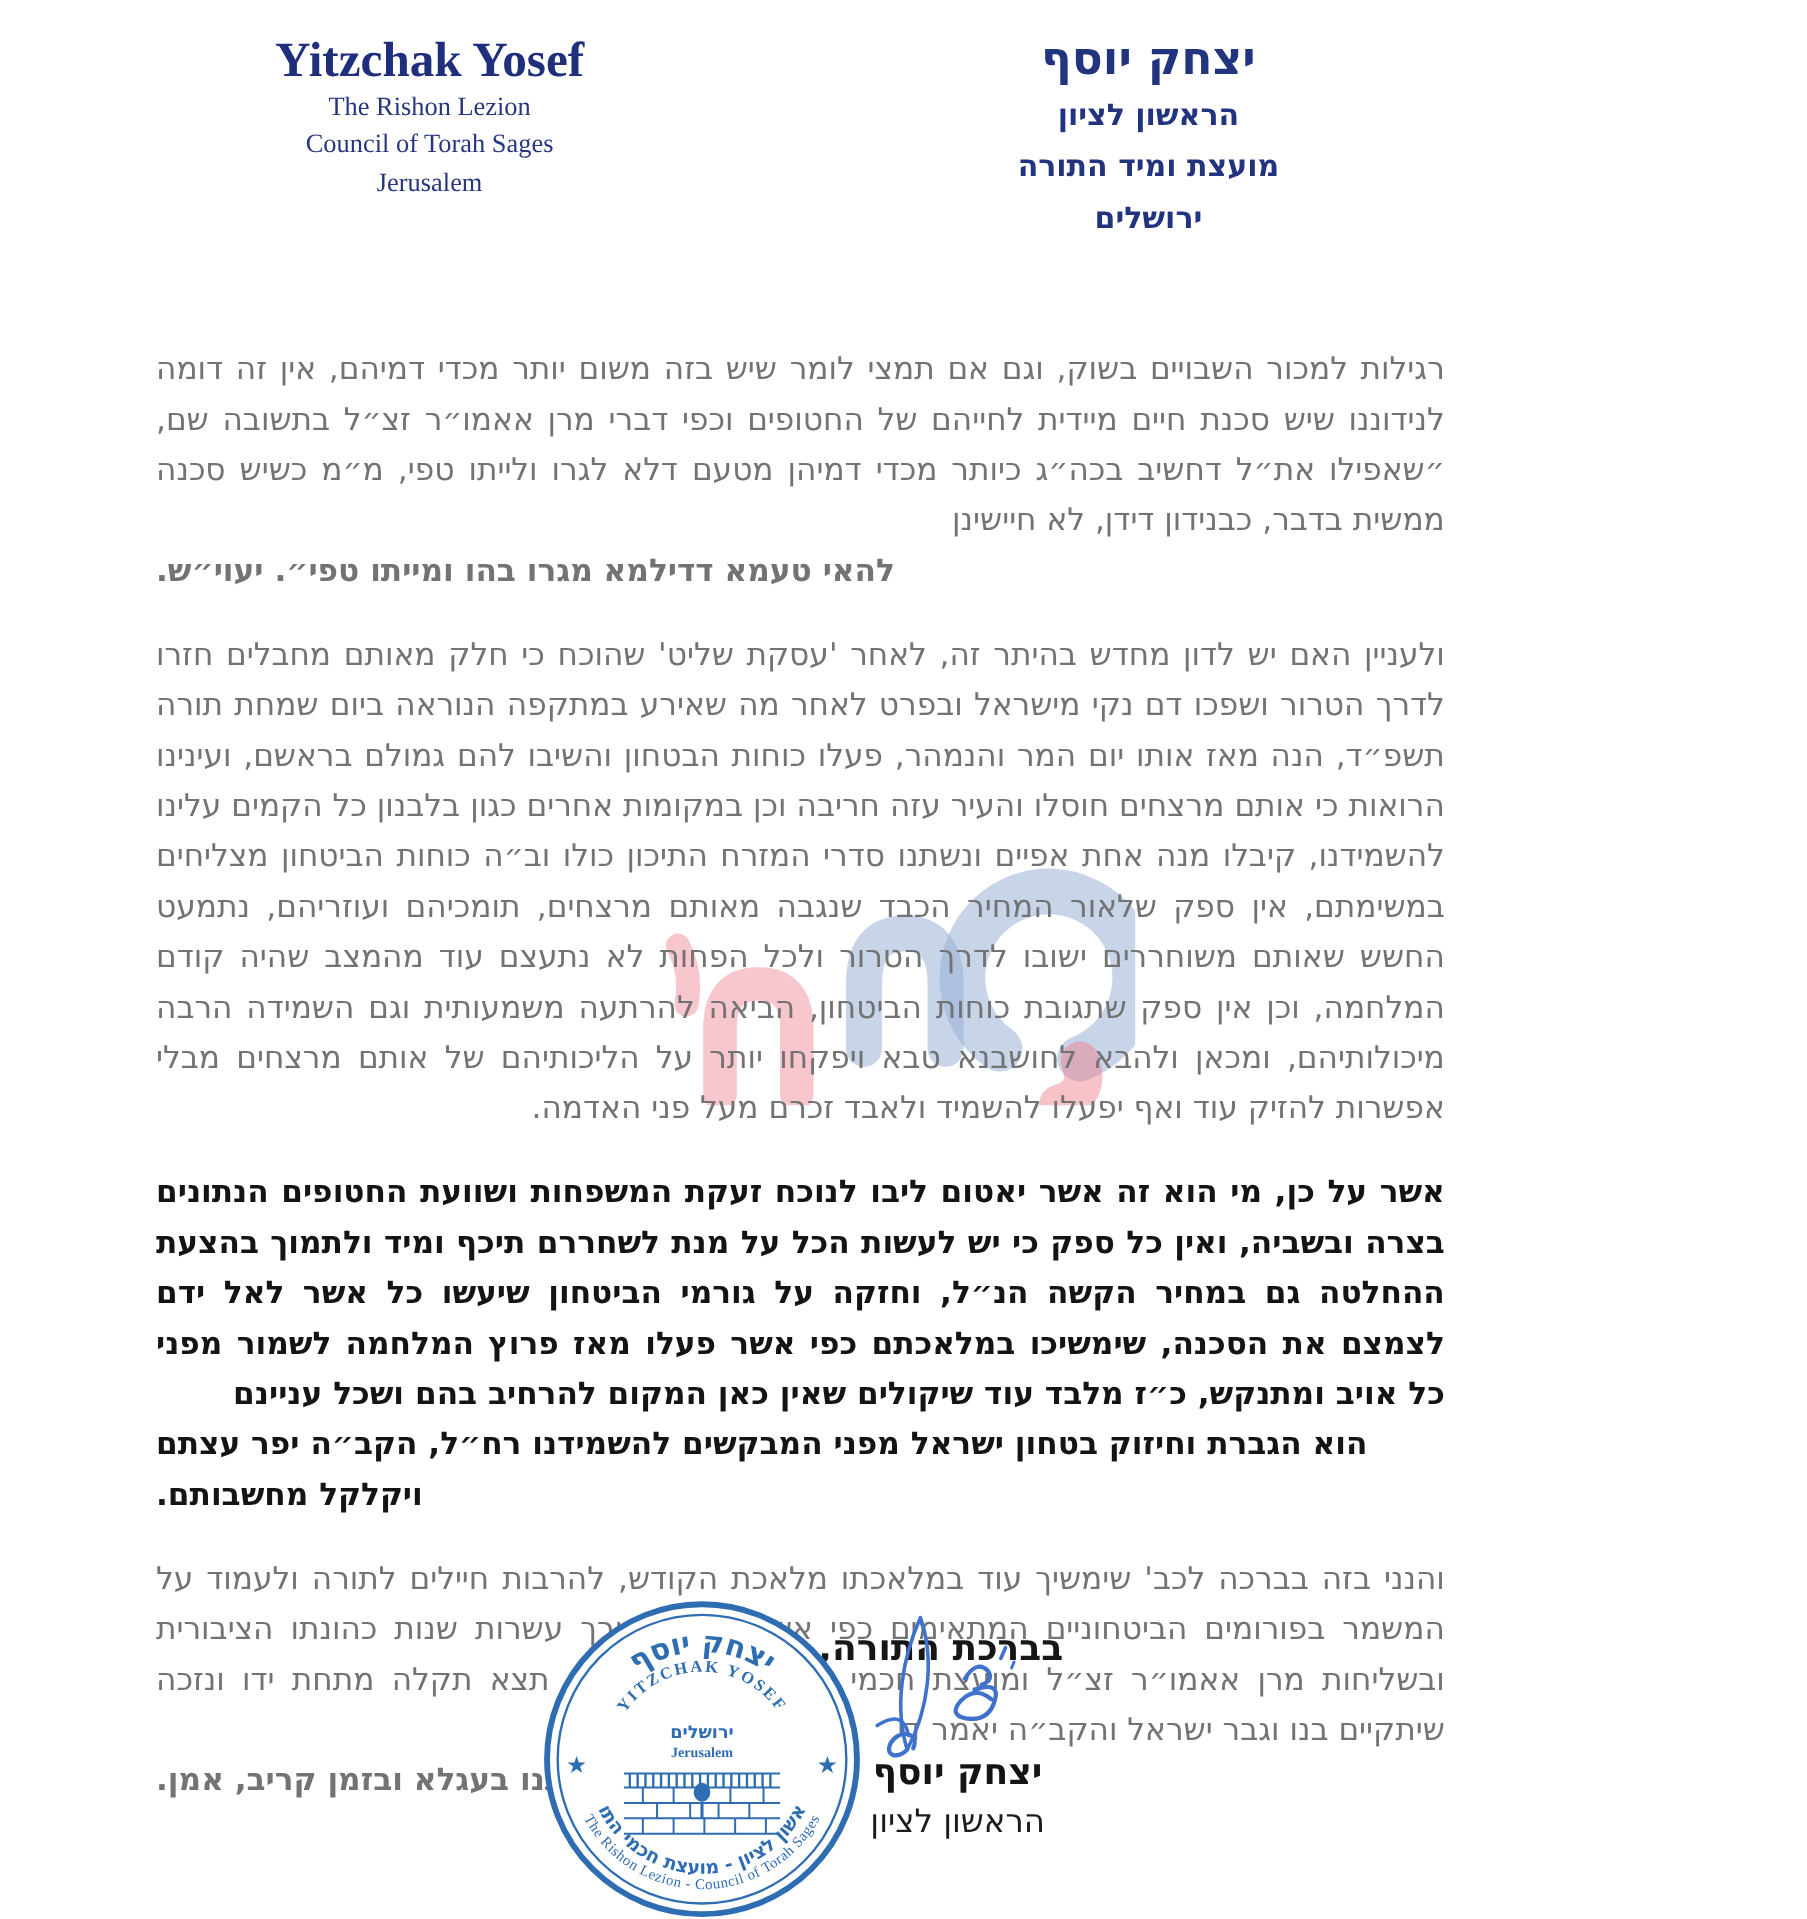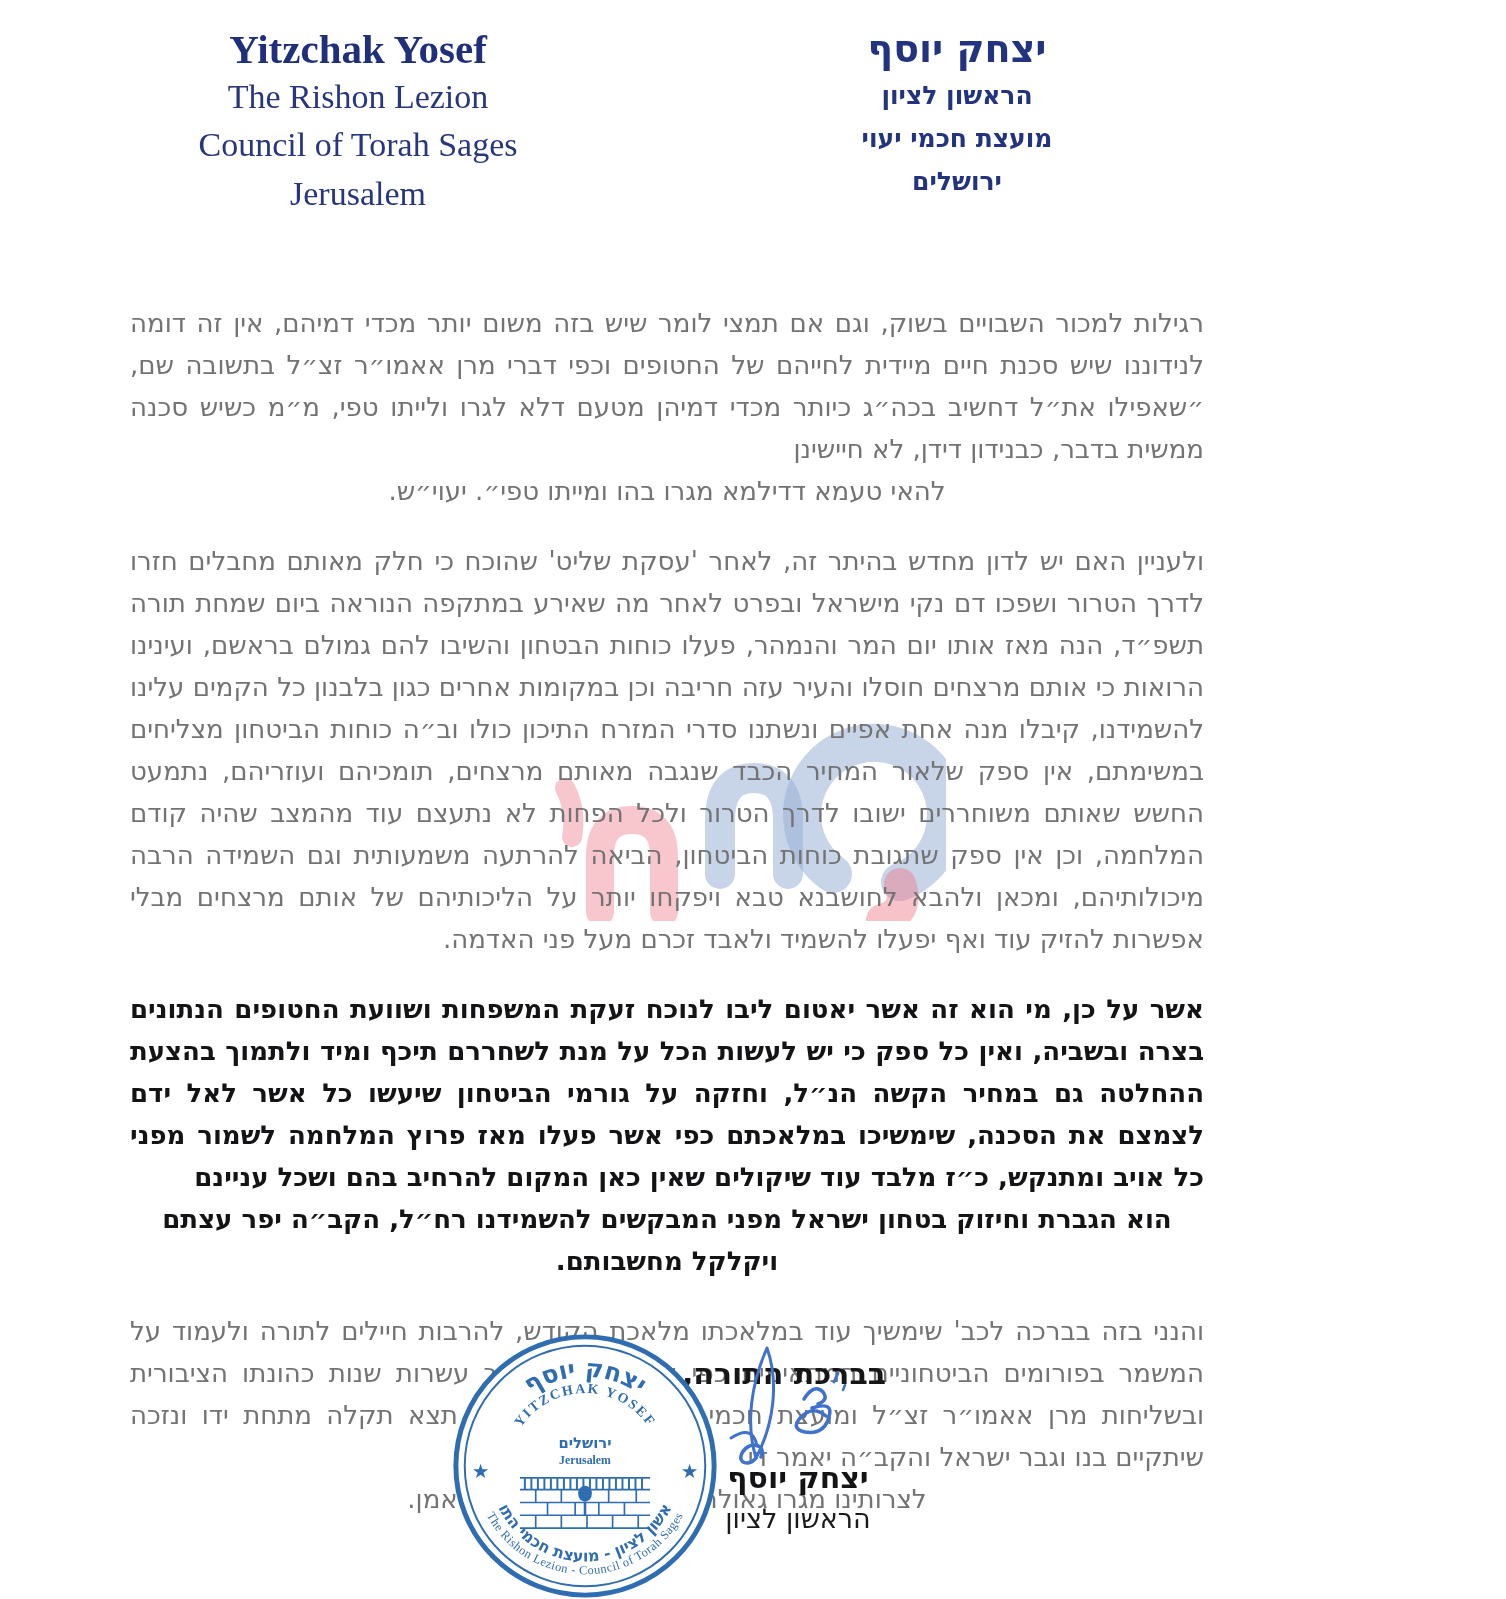--- a/index.html
+++ b/index.html
@@ -11,38 +11,38 @@
     font-family:"DejaVu Sans",sans-serif;
   }
   
   .letterhead{
     position:relative;z-index:2;
     display:flex;justify-content:space-between;align-items:flex-start;
     padding:26px 158px 0 178px;
   }
   .lh-en{text-align:center;font-family:"Liberation Serif",serif;color:#28367e;width:360px;}
   .lh-en .name{font-size:41px;font-weight:bold;color:#202f7c;line-height:1.15;}
-  .lh-en .line{font-size:34px;line-height:1.42;}
+  .lh-en .line{font-size:22px;line-height:1.42;}
   .lh-he{text-align:center;direction:rtl;color:#22337f;font-weight:bold;width:270px;}
   .lh-he .name{font-size:38px;line-height:1.25;}
   .lh-he .line{font-size:25px;line-height:1.72;}
   
   .letter-body{
     position:relative;z-index:2;
     margin:84px 46px 0 130px;
     direction:rtl;
   }
   .para{
     font-size:26px;line-height:42px;
     text-align:justify;
     color:#737373;
     margin:0 0 28px 0;
   }
   .para.bold{font-weight:bold;color:#141416;}
-  .para .tail{display:block;text-align:center;}
+  .para .tail{display:block;text-align:left;font-weight:bold;}
   
   .watermark{position:absolute;z-index:1;top:716px;left:548px;width:398px;height:205px;}
   
   .blessing{
     position:absolute;z-index:2;top:1356px;left:658px;width:228px;
     direction:rtl;text-align:right;
     font-size:30px;font-weight:bold;color:#161616;
   }
   .sig-svg{position:absolute;z-index:4;top:1344px;left:693px;width:178px;height:132px;}
   .signer-name{
@@ -65,21 +65,21 @@
   <div class="letterhead">
     <div class="lh-en">
       <div class="name">Yitzchak Yosef</div>
       <div class="line">The Rishon Lezion</div>
       <div class="line">Council of Torah Sages</div>
       <div class="line">Jerusalem</div>
     </div>
     <div class="lh-he">
       <div class="name">יצחק יוסף</div>
       <div class="line">הראשון לציון</div>
-      <div class="line">מועצת חכמי יעוי</div>
+      <div class="line">מועצת ומיד התורה</div>
       <div class="line">ירושלים</div>
     </div>
   </div>
 
   <svg class="watermark" viewBox="0 0 398 205" aria-hidden="true">
     <g fill="none" stroke-linecap="round">
       <path d="M 285 158 A 72 72 0 1 1 352 166" stroke="rgba(146,171,212,0.50)" stroke-width="38"></path>
       <path d="M 352 168 Q 362 196 334 204" stroke="rgba(239,119,135,0.45)" stroke-width="32"></path>
       <path d="M 172 158 L 172 104 Q 172 62 206 62 Q 240 62 240 104 L 240 158" stroke="rgba(146,171,212,0.50)" stroke-width="30"></path>
       <path d="M 52 196 L 52 140 Q 52 104 84 104 Q 116 104 116 140 L 116 196" stroke="rgba(239,119,135,0.42)" stroke-width="28"></path>

